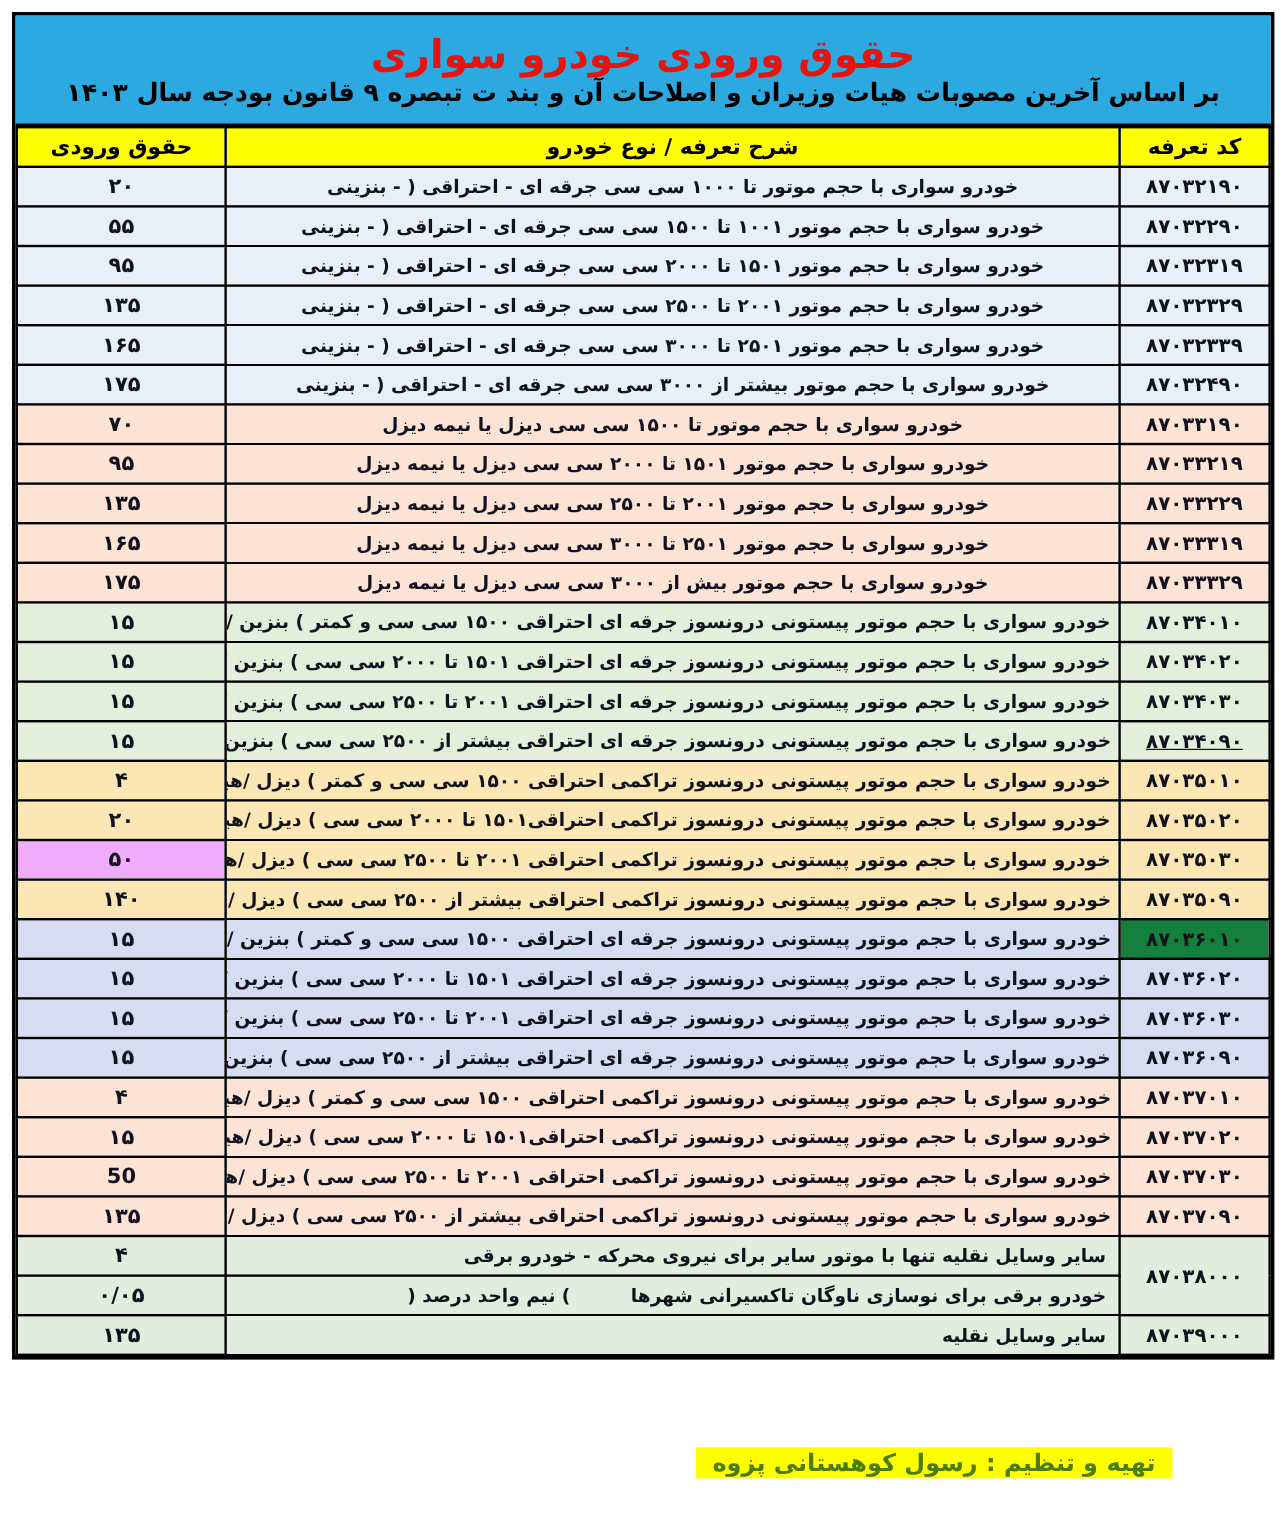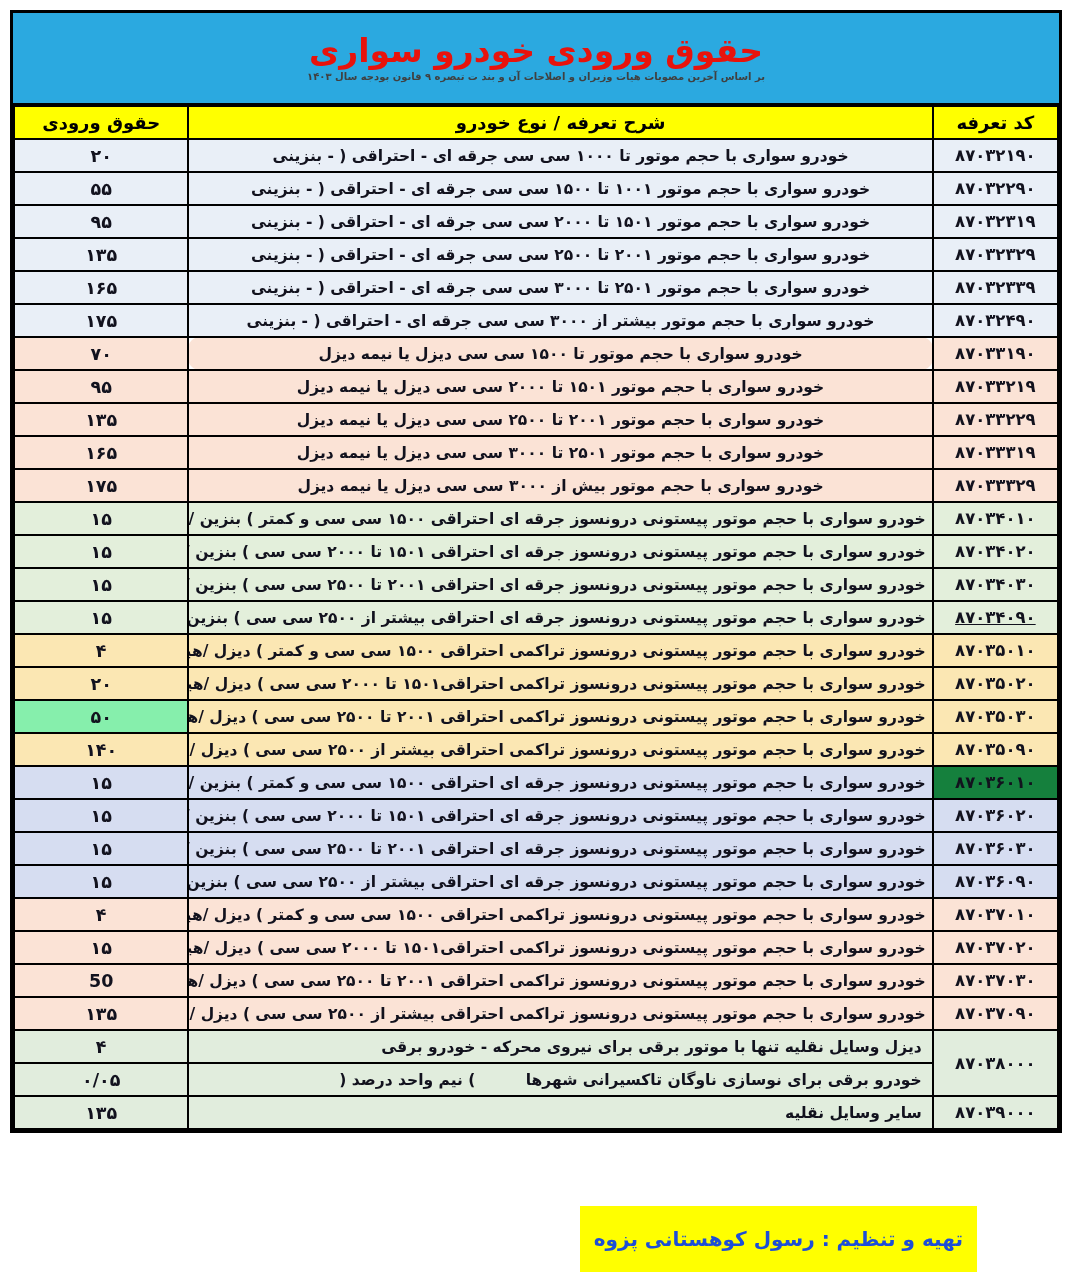--- a/index.html
+++ b/index.html
@@ -9,41 +9,41 @@
   }
   .sheet{
     position:absolute;top:10px;left:10px;width:1052px;
     border:3px solid #000;box-sizing:border-box;background:#fff;
   }
   .band{
     background:#2BA9E0;border-bottom:2px solid #000;height:90px;
     display:flex;flex-direction:column;align-items:center;justify-content:center;gap:5px;
   }
   .title{color:#E8130C;font-size:33px;font-weight:bold;line-height:1;}
-  .subtitle{color:#404040;font-size:10px;font-weight:bold;line-height:1;}
+  .subtitle{color:#000000;font-size:21px;font-weight:bold;line-height:1;}
   table{border-collapse:collapse;width:100%;table-layout:fixed;}
   col.c-code{width:12.0%;}
   col.c-desc{width:71.3%;}
   col.c-duty{width:16.7%;}
   th,td{
     border:2px solid #000;height:33px;padding:0 6px;
     font-weight:bold;color:#12121e;white-space:nowrap;overflow:hidden;
     box-sizing:border-box;text-align:center;vertical-align:middle;
   }
   thead th{background:#FFFF00;color:#000;font-size:18px;}
   td{font-size:15.5px;}
   td.code{font-size:16.5px;letter-spacing:1px;}
   td.duty{font-size:17.5px;}
   td.desc{position:relative;}
   td.desc.right{text-align:right;padding-right:10px;}
   td.desc .note{position:absolute;left:150px;top:50%;transform:translateY(-50%);}
   .credit{
     position:absolute;top:1206px;right:95px;
-    background:#FFFF00;color:#1d4ed8;font-weight:bold;font-size:20px;
-    padding:20px 14px;line-height:1.3;text-align:right;
+    background:#FFFF00;color:#4d7c0f;font-weight:bold;font-size:20px;
+    padding:0 14px;line-height:1.3;text-align:right;
   }
 </style>
 </head>
 <body>
 
 <div class="sheet">
   <div class="band">
     <div class="title">حقوق ورودی خودرو سواری</div>
     <div class="subtitle">بر اساس آخرین مصوبات هیات وزیران و اصلاحات آن و بند ت تبصره ۹ قانون بودجه سال ۱۴۰۳</div>
   </div>
@@ -86,21 +86,21 @@
           <td class="desc" style="background: rgb(233, 239, 247);"><span>خودرو سواری با حجم موتور ۲۵۰۱ تا ۳۰۰۰ سی سی جرقه ای - احتراقی ( - بنزینی</span></td>
           <td class="duty" style="background: rgb(233, 239, 247);">۱۶۵</td>
         </tr>
         <tr>
           <td class="code" style="background: rgb(233, 239, 247);">۸۷۰۳۲۴۹۰</td>
           <td class="desc" style="background: rgb(233, 239, 247);"><span>خودرو سواری با حجم موتور بیشتر از ۳۰۰۰ سی سی جرقه ای - احتراقی ( - بنزینی</span></td>
           <td class="duty" style="background: rgb(233, 239, 247);">۱۷۵</td>
         </tr>
         <tr>
           <td class="code" style="background: rgb(251, 227, 214);">۸۷۰۳۳۱۹۰</td>
-          <td class="desc" style="background: rgb(251, 227, 214); border-radius: 12px;"><span>خودرو سواری با حجم موتور تا ۱۵۰۰ سی سی دیزل یا نیمه دیزل</span></td>
+          <td class="desc" style="background: rgb(251, 227, 214);"><span>خودرو سواری با حجم موتور تا ۱۵۰۰ سی سی دیزل یا نیمه دیزل</span></td>
           <td class="duty" style="background: rgb(251, 227, 214);">۷۰</td>
         </tr>
         <tr>
           <td class="code" style="background: rgb(251, 227, 214);">۸۷۰۳۳۲۱۹</td>
           <td class="desc" style="background: rgb(251, 227, 214);"><span>خودرو سواری با حجم موتور ۱۵۰۱ تا ۲۰۰۰ سی سی دیزل یا نیمه دیزل</span></td>
           <td class="duty" style="background: rgb(251, 227, 214);">۹۵</td>
         </tr>
         <tr>
           <td class="code" style="background: rgb(251, 227, 214);">۸۷۰۳۳۲۲۹</td>
           <td class="desc" style="background: rgb(251, 227, 214);"><span>خودرو سواری با حجم موتور ۲۰۰۱ تا ۲۵۰۰ سی سی دیزل یا نیمه دیزل</span></td>
@@ -142,21 +142,21 @@
           <td class="duty" style="background: rgb(251, 231, 179);">۴</td>
         </tr>
         <tr>
           <td class="code" style="background: rgb(251, 231, 179);">۸۷۰۳۵۰۲۰</td>
           <td class="desc" style="background: rgb(251, 231, 179);"><span>خودرو سواری با حجم موتور پیستونی درونسوز تراکمی احتراقی۱۵۰۱ تا ۲۰۰۰ سی سی ) دیزل /هیبرید(</span></td>
           <td class="duty" style="background: rgb(251, 231, 179);">۲۰</td>
         </tr>
         <tr>
           <td class="code" style="background: rgb(251, 231, 179);">۸۷۰۳۵۰۳۰</td>
           <td class="desc" style="background: rgb(251, 231, 179);"><span>خودرو سواری با حجم موتور پیستونی درونسوز تراکمی احتراقی ۲۰۰۱ تا ۲۵۰۰ سی سی ) دیزل /هیبرید(</span></td>
-          <td class="duty" style="background: #86efac;">۵۰</td>
+          <td class="duty" style="background: #f0abfc;">۵۰</td>
         </tr>
         <tr>
           <td class="code" style="background: rgb(251, 231, 179);">۸۷۰۳۵۰۹۰</td>
           <td class="desc" style="background: rgb(251, 231, 179);"><span>خودرو سواری با حجم موتور پیستونی درونسوز تراکمی احتراقی بیشتر از ۲۵۰۰ سی سی ) دیزل /هیبرید(</span></td>
           <td class="duty" style="background: rgb(251, 231, 179);">۱۴۰</td>
         </tr>
         <tr>
           <td class="code" style="background: #15803d;">۸۷۰۳۶۰۱۰</td>
           <td class="desc" style="background: rgb(214, 221, 241);"><span>خودرو سواری با حجم موتور پیستونی درونسوز جرقه ای احتراقی ۱۵۰۰ سی سی و کمتر ) بنزین /هیبرید( ) قابل شارژ با منبع خارجی (</span></td>
           <td class="duty" style="background: rgb(214, 221, 241);">۱۵</td>
@@ -191,21 +191,21 @@
           <td class="desc" style="background: rgb(251, 227, 214);"><span>خودرو سواری با حجم موتور پیستونی درونسوز تراکمی احتراقی ۲۰۰۱ تا ۲۵۰۰ سی سی ) دیزل /هیبرید() قابل شارژ با منبع خارجی (</span></td>
           <td class="duty" style="background: rgb(251, 227, 214);">50</td>
         </tr>
         <tr>
           <td class="code" style="background: rgb(251, 227, 214);">۸۷۰۳۷۰۹۰</td>
           <td class="desc" style="background: rgb(251, 227, 214);"><span>خودرو سواری با حجم موتور پیستونی درونسوز تراکمی احتراقی بیشتر از ۲۵۰۰ سی سی ) دیزل /هیبرید() قابل شارژ با منبع خارجی (</span></td>
           <td class="duty" style="background: rgb(251, 227, 214);">۱۳۵</td>
         </tr>
         <tr>
           <td class="code" rowspan="2" style="background: rgb(225, 237, 221);">۸۷۰۳۸۰۰۰</td>
-          <td class="desc right" style="background: rgb(225, 237, 221);"><span>دیزل وسایل نقلیه تنها با موتور برقی برای نیروی محرکه - خودرو برقی</span></td>
+          <td class="desc right" style="background: rgb(225, 237, 221);"><span>سایر وسایل نقلیه تنها با موتور سایر برای نیروی محرکه - خودرو برقی</span></td>
           <td class="duty" style="background: rgb(225, 237, 221);">۴</td>
         </tr>
         <tr>
           <td class="desc right" style="background: rgb(225, 237, 221);"><span>خودرو برقی برای نوسازی ناوگان تاکسیرانی شهرها</span><span class="note">) نیم واحد درصد (</span></td>
           <td class="duty" style="background: rgb(225, 237, 221);">۰/۰۵</td>
         </tr>
         <tr>
           <td class="code" style="background: rgb(225, 237, 221);">۸۷۰۳۹۰۰۰</td>
           <td class="desc right" style="background: rgb(225, 237, 221);"><span>سایر وسایل نقلیه</span></td>
           <td class="duty" style="background: rgb(225, 237, 221);">۱۳۵</td>

